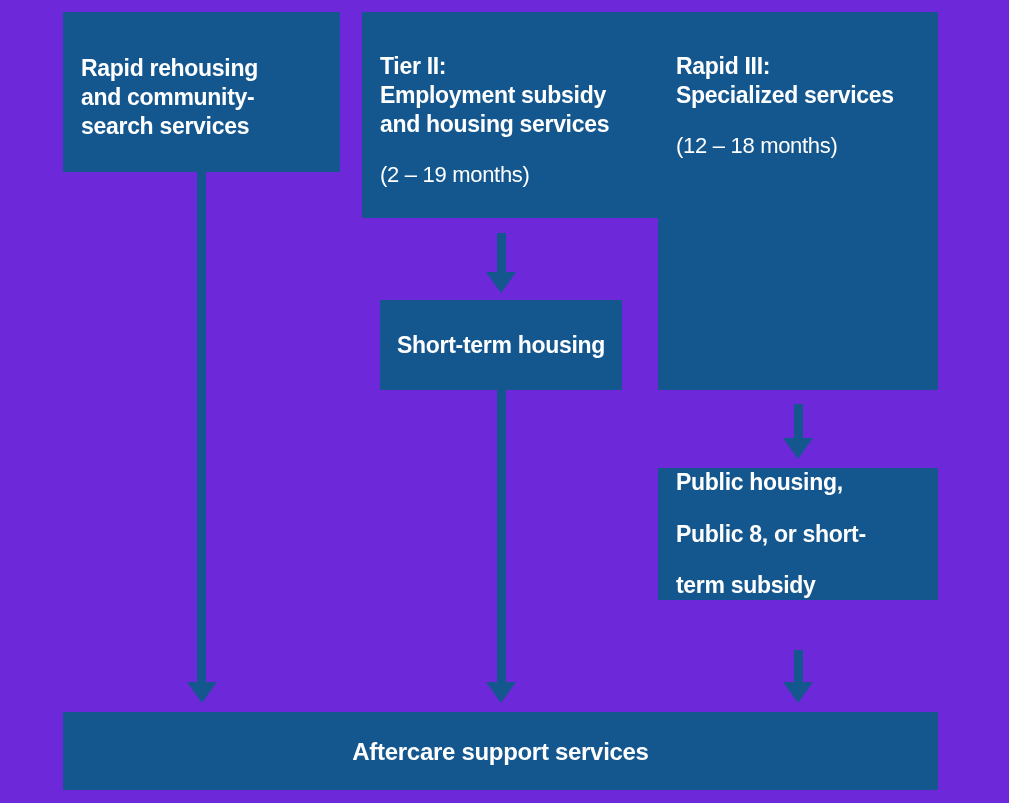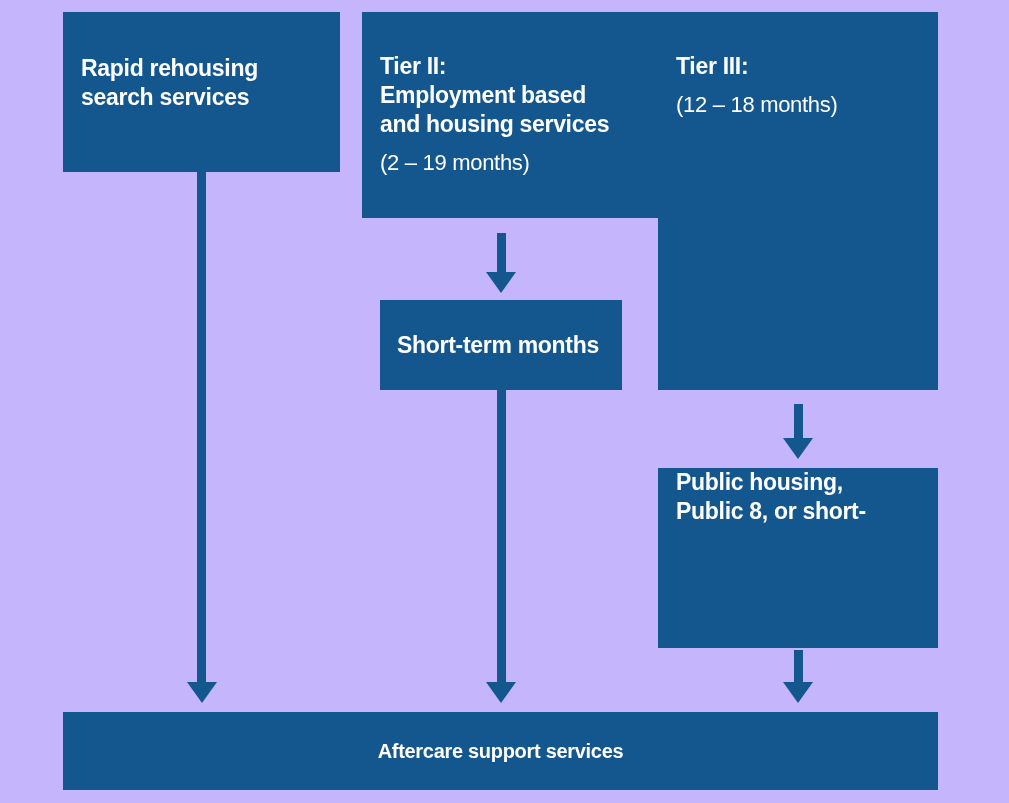--- a/index.html
+++ b/index.html
@@ -4,95 +4,98 @@
 <style>
   :root{
     --box-blue:#14578f;
     --text-white:#ffffff;
   }
   html,body{margin:0;padding:0;background:#ffffff;}
   #canvas{
     position:relative;
     width:1009px;
     height:803px;
-    background:#c4b5fd;
+    background:#6d28d9;
     font-family:"Liberation Sans", sans-serif;
     overflow:hidden;
   }
   .box{
     position:absolute;
     background:var(--box-blue);
     color:var(--text-white);
     box-sizing:border-box;
   }
   .box .line{
     font-weight:bold;
     font-size:23px;
     line-height:29px;
     white-space:nowrap;
     letter-spacing:-0.3px;
   }
   .box .duration{
     font-weight:normal;
     font-size:22px;
     line-height:28px;
-    margin-top:10px;
+    margin-top:22px;
     white-space:nowrap;
     letter-spacing:-0.3px;
   }
   .shaft{
     position:absolute;
     width:9px;
     background:var(--box-blue);
   }
   .head{
     position:absolute;
     width:0;height:0;
     border-left:15px solid transparent;
     border-right:15px solid transparent;
     border-top:21px solid var(--box-blue);
   }
   
   #box-rapid{left:63px;top:12px;width:277px;height:160px;padding:42px 18px 0 18px;}
   #box-tier2{left:362px;top:12px;width:320px;height:206px;padding:40px 18px 0 18px;}
   #box-tier3{left:658px;top:12px;width:280px;height:378px;padding:40px 18px 0 18px;}
   #box-subsidy{left:380px;top:300px;width:242px;height:90px;display:flex;align-items:center;padding-left:17px;}
-  #box-public{left:658px;top:468px;width:280px;height:180px;display:flex;flex-direction:column;justify-content:flex-start;padding-left:18px;}
+  #box-public{left:658px;top:468px;width:280px;height:132px;display:flex;flex-direction:column;justify-content:space-between;padding-left:18px;}
   #box-aftercare{left:63px;top:712px;width:875px;height:78px;display:flex;align-items:center;justify-content:center;}
-  #box-aftercare .line{font-size:20px;}
+  #box-aftercare .line{font-size:24px;}
 </style>
 </head>
 <body>
 
 <div id="canvas">
 
   <div class="box" id="box-rapid">
     <div class="line">Rapid rehousing</div>
+    <div class="line">and community-</div>
     <div class="line">search services</div>
   </div>
 
   <div class="box" id="box-tier2">
     <div class="line">Tier II:</div>
-    <div class="line">Employment based</div>
+    <div class="line">Employment subsidy</div>
     <div class="line">and housing services</div>
     <div class="duration">(2 – 19 months)</div>
   </div>
 
   <div class="box" id="box-tier3">
-    <div class="line">Tier III:</div>
+    <div class="line">Rapid III:</div>
+    <div class="line">Specialized services</div>
     <div class="duration">(12 – 18 months)</div>
   </div>
 
   <div class="box" id="box-subsidy">
-    <div class="line">Short-term months</div>
+    <div class="line">Short-term housing</div>
   </div>
 
   <div class="box" id="box-public">
     <div class="line">Public housing,</div>
     <div class="line">Public 8, or short-</div>
+    <div class="line">term subsidy</div>
   </div>
 
   <div class="box" id="box-aftercare">
     <div class="line">Aftercare support services</div>
   </div>
 
   <div class="shaft" style="left:197px;top:172px;height:510px;"></div>
   <div class="head" style="left:187px;top:682px;"></div>
 
   <div class="shaft" style="left:497px;top:233px;height:39px;"></div>

